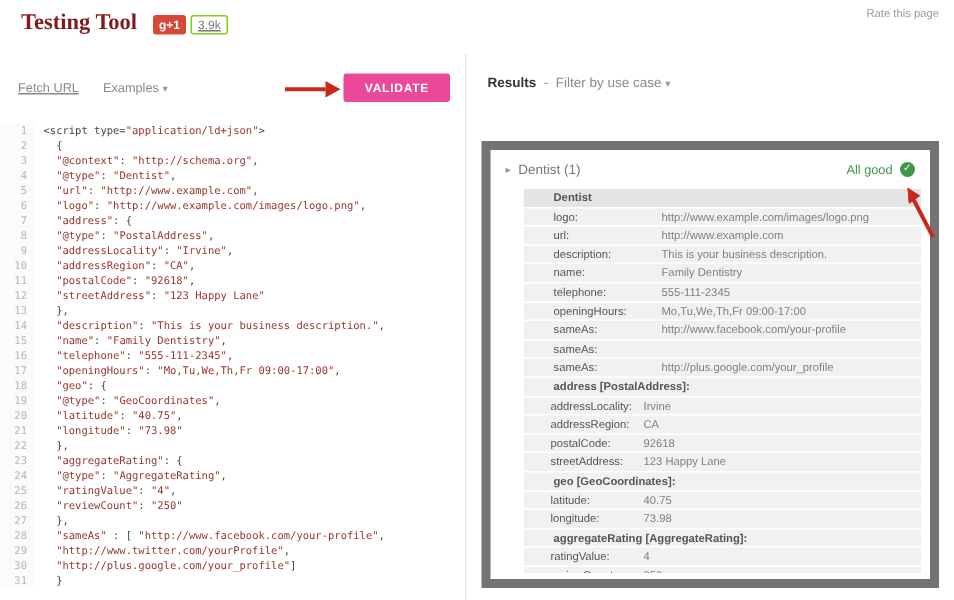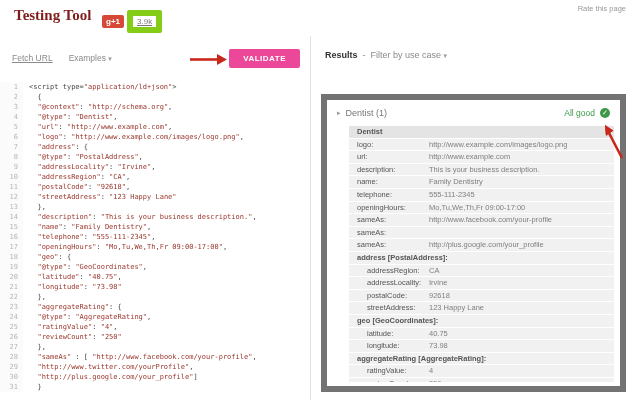--- a/index.html
+++ b/index.html
@@ -4,21 +4,21 @@
 <style>
   html,body{margin:0;padding:0;background:#fff;}
   .app{position:relative;width:636px;height:400px;background:#fff;overflow:hidden;
        font-family:"Liberation Sans",sans-serif;color:#333;}
 
   
   .topbar{position:absolute;top:0;left:0;right:0;height:36px;background:#fff;}
   .title{position:absolute;left:14px;top:7px;margin:0;font-size:15px;font-weight:bold;color:#7f1d1d;font-family:Liberation Serif, serif;}
   .plusone{position:absolute;left:102px;top:10px;display:flex;align-items:center;cursor:pointer;}
   .g1{background:#d64937;color:#fff;font-size:8px;font-weight:bold;padding:2px 4px;border-radius:2px;}
-  .g1count{border:6px solid #84cc16;color:#777;font-size:8px;padding:1px 4px;border-radius:2px;margin-left:3px;background:#fff;text-decoration:underline;}
+  .g1count{border:1px solid #84cc16;color:#777;font-size:8px;padding:1px 4px;border-radius:2px;margin-left:3px;background:#fff;text-decoration:underline;}
   .rate{position:absolute;right:10px;top:4px;font-size:7.5px;color:#999;text-decoration:none;cursor:pointer;}
 
   
   .left-panel{position:absolute;top:36px;bottom:0;left:0;width:310px;border-right:1px solid #e3e3e3;background:#fff;}
   .toolbar{position:absolute;top:10px;left:12px;right:10px;height:24px;display:flex;align-items:center;gap:16px;
            font-size:8.5px;color:#8a8a8a;}
   .tool-link{color:#8a8a8a;text-decoration:underline;cursor:pointer;}
   .dd{color:#8a8a8a;cursor:pointer;white-space:nowrap;}
   .caret{font-size:7px;color:#999;}
   .validate{margin-left:auto;background:#ec4899;border:none;color:#fff;font-weight:bold;font-size:8px;
@@ -40,21 +40,21 @@
   .results-head{height:26px;display:flex;align-items:center;padding:0 10px;font-size:9px;color:#777;gap:5px;cursor:pointer;}
   .expand{font-size:7px;color:#999;}
   .spacer{flex:1;}
   .status{color:#3d9948;font-size:8.5px;}
   .check{width:10px;height:10px;min-width:10px;border-radius:50%;background:#3d9948;color:#fff;font-size:7px;
          line-height:10px;text-align:center;display:inline-block;}
 
   
   .result-table{position:absolute;top:26px;left:22px;right:6px;bottom:4px;overflow:hidden;font-size:7.5px;}
   .t-row{display:grid;grid-template-columns:72px 1fr;height:11.6px;line-height:11.6px;background:#f1f1f1;
-         margin-bottom:1px;padding-left:8px;color:#555;overflow:hidden;}
+         margin-bottom:1px;padding-left:20px;color:#555;overflow:hidden;}
   .t-head{background:#e4e4e4;color:#555;font-weight:bold;grid-template-columns:1fr;}
   .t-section{grid-template-columns:1fr;font-weight:bold;color:#444;}
   .t-indent{padding-left:18px;grid-template-columns:62px 1fr;}
   .t-key{color:#555;overflow:hidden;white-space:nowrap;}
   .t-val{color:#808080;overflow:hidden;white-space:nowrap;}
 
   
   .arrow{position:absolute;z-index:5;pointer-events:none;}
 </style>
 </head>
@@ -166,26 +166,26 @@
             <span class="t-key">sameAs:</span>
           </div>
           <div class="t-row">
             <span class="t-key">sameAs:</span>
             <span class="t-val">http://plus.google.com/your_profile</span>
           </div>
           <div class="t-row t-section">
             <span class="t-key">address [PostalAddress]:</span>
           </div>
           <div class="t-row t-indent">
+            <span class="t-key">addressLocality:</span>
+            <span class="t-val">Irvine</span>
+          </div>
+          <div class="t-row t-indent">
             <span class="t-key">addressRegion:</span>
             <span class="t-val">CA</span>
-          </div>
-          <div class="t-row t-indent">
-            <span class="t-key">addressLocality:</span>
-            <span class="t-val">Irvine</span>
           </div>
           <div class="t-row t-indent">
             <span class="t-key">postalCode:</span>
             <span class="t-val">92618</span>
           </div>
           <div class="t-row t-indent">
             <span class="t-key">streetAddress:</span>
             <span class="t-val">123 Happy Lane</span>
           </div>
           <div class="t-row t-section">

